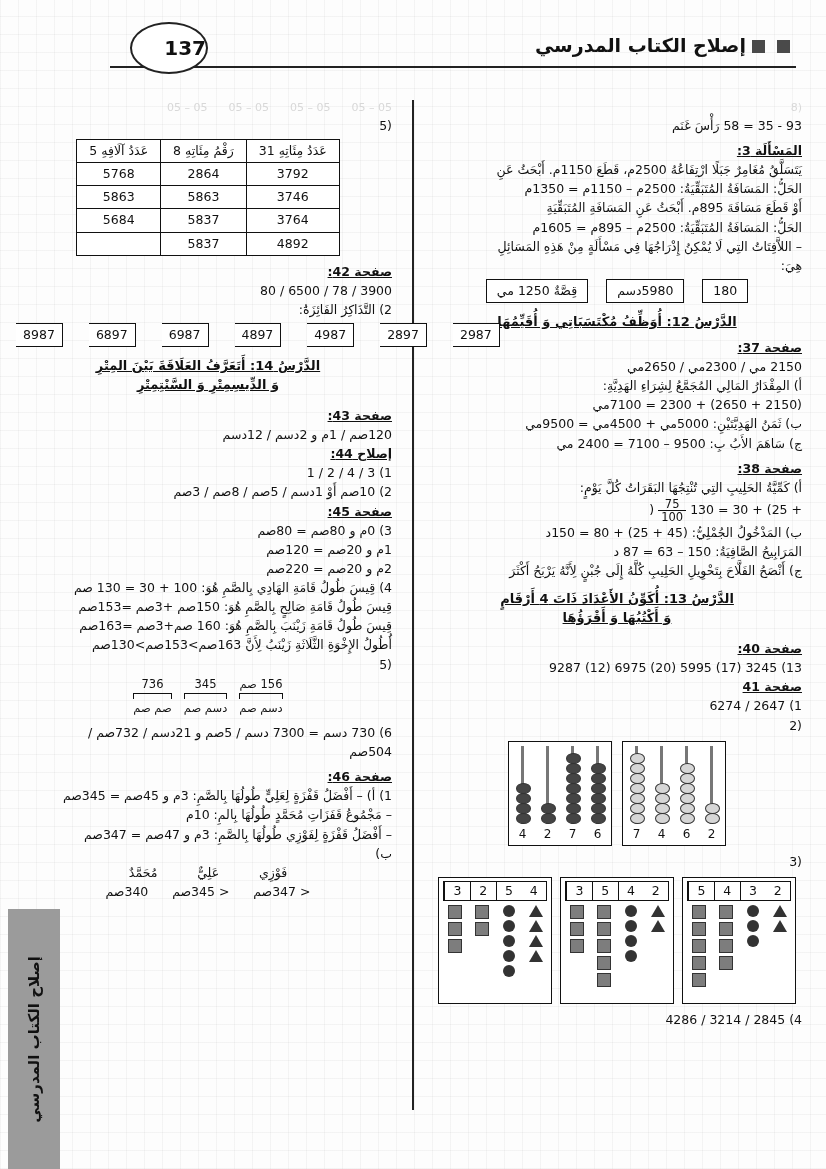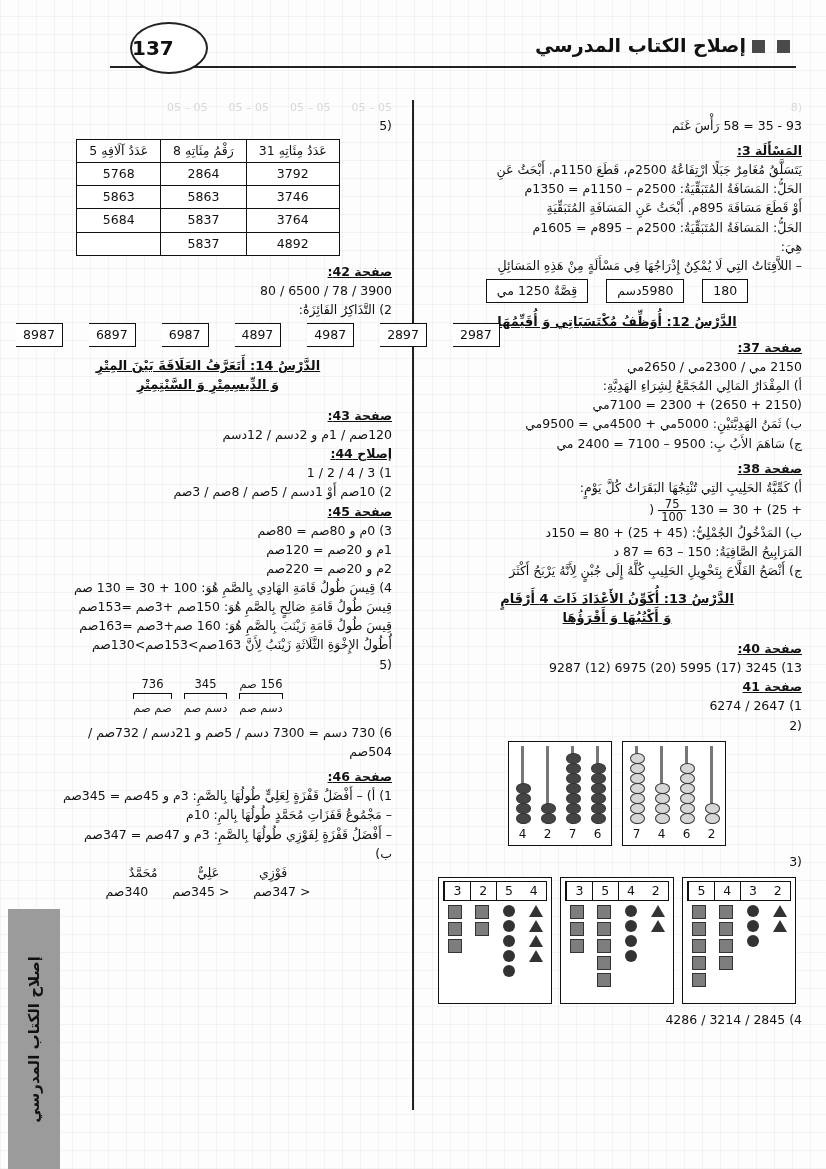--- a/index.html
+++ b/index.html
@@ -28,21 +28,21 @@
   .header-title{
     position:absolute;right:0;top:6px;
     font-size:19px;font-weight:bold;color:#111;
     letter-spacing:0;
   }
   .sq{display:inline-block;width:13px;height:13px;background:#4a4a4a;margin:0 6px;vertical-align:middle;}
   .page-badge{
     position:absolute;left:20px;top:-6px;
     width:74px;height:48px;border:2px solid #222;border-radius:50%;
     background:#fff;
-    display:flex;align-items:center;justify-content:flex-end;
+    display:flex;align-items:center;justify-content:flex-start;
     font-size:20px;font-weight:bold;
   }
   
   .vdiv{position:absolute;left:412px;top:100px;width:2px;height:1010px;background:#222;}
   
   .side-tab{
     position:absolute;left:8px;bottom:0;width:52px;height:260px;
     background:#9b9b9b;
     display:flex;align-items:center;justify-content:center;
   }
@@ -132,22 +132,22 @@
   <div class="col col-right">
 
     <div class="ln faint">(8</div>
     <div class="ln">93 - 35 = 58 رَأْسَ غَنَم</div>
 
     <div class="ln hd mt">المَسْأَلَة 3:</div>
     <div class="ln">يَتَسَلَّقُ مُغَامِرٌ جَبَلًا ارْتِفَاعُهُ 2500م، قَطَعَ 1150م. أَبْحَثُ عَنِ</div>
     <div class="ln">الحَلُّ: المَسَافَةُ المُتَبَقِّيَةُ: 2500م – 1150م = 1350م</div>
     <div class="ln">أَوْ قَطَعَ مَسَافَةَ 895م. أَبْحَثُ عَنِ المَسَافَةِ المُتَبَقِّيَةِ</div>
     <div class="ln">الحَلُّ: المَسَافَةُ المُتَبَقِّيَةُ: 2500م – 895م = 1605م</div>
+    <div class="ln">– اللاَّفِتَاتُ التِي لَا يُمْكِنُ إِدْرَاجُهَا فِي مَسْأَلَةٍ مِنْ هَذِهِ المَسَائِلِ</div>
     <div class="ln">هِيَ:</div>
-    <div class="ln">– اللاَّفِتَاتُ التِي لَا يُمْكِنُ إِدْرَاجُهَا فِي مَسْأَلَةٍ مِنْ هَذِهِ المَسَائِلِ</div>
 
     <div class="boxrow">
       <div class="boxval">180</div>
       <div class="boxval">5980دسم</div>
       <div class="boxval">قِصَّةٌ 1250 مي</div>
     </div>
 
     <div class="lesson">الدَّرْسُ 12: أُوَظِّفُ مُكْتَسَبَاتِي وَ أُقَيِّمُهَا</div>
 
     <div class="ln hd mt">صفحة 37:</div>

